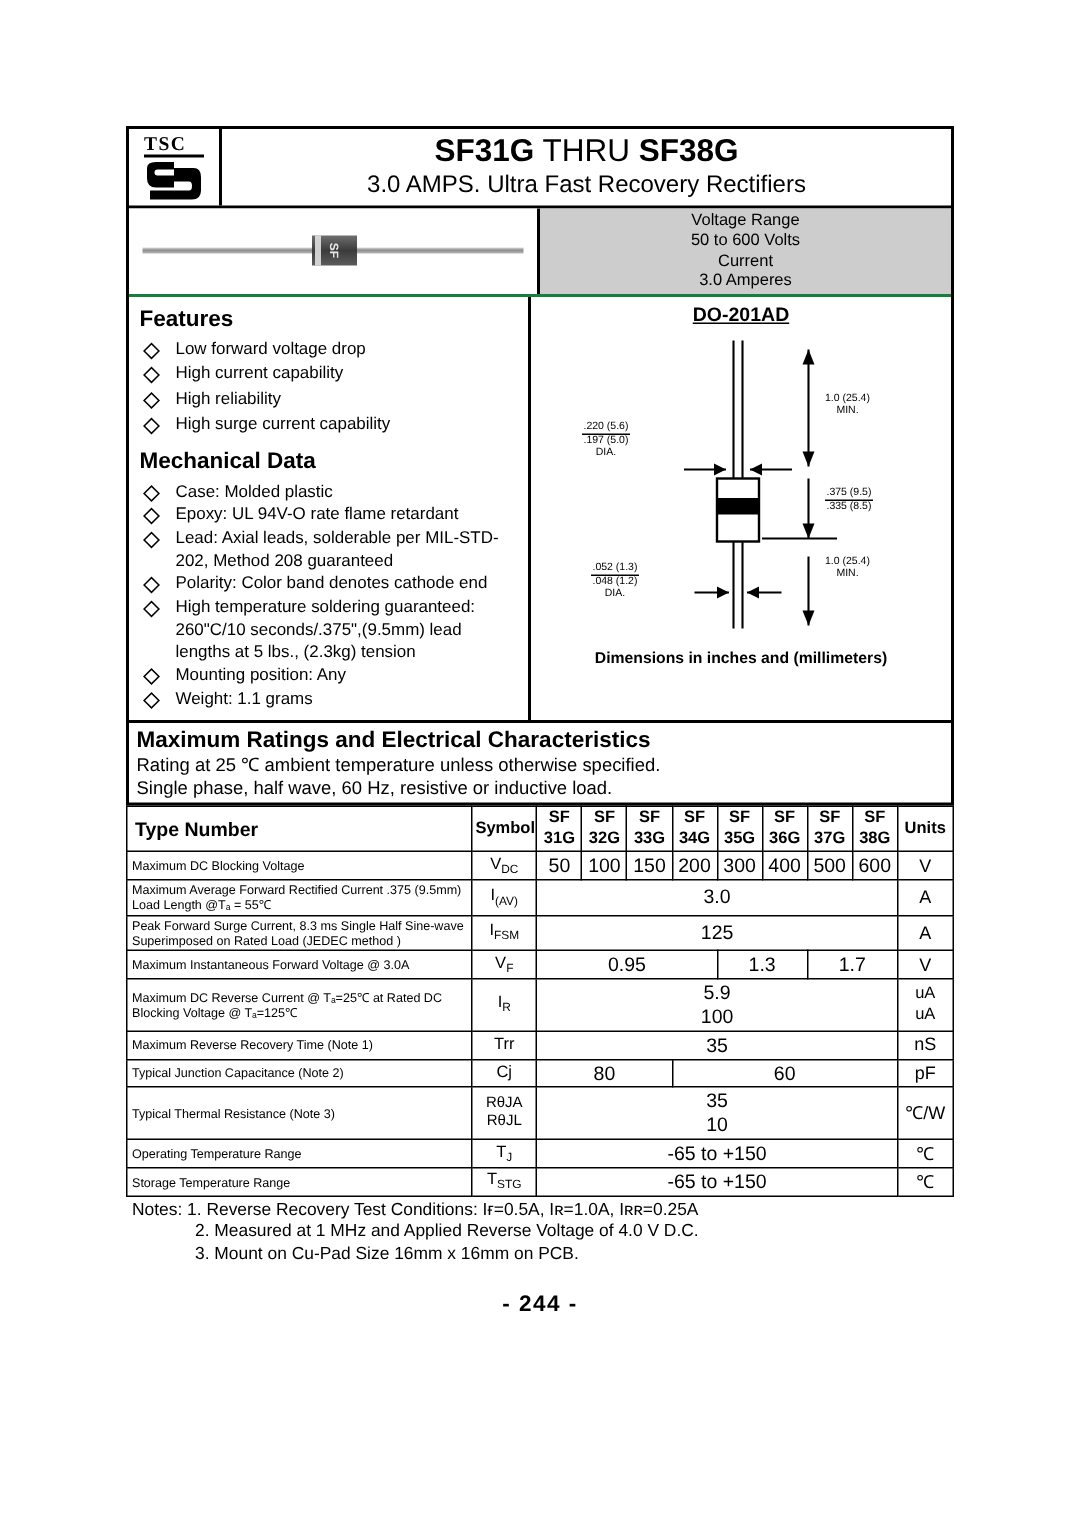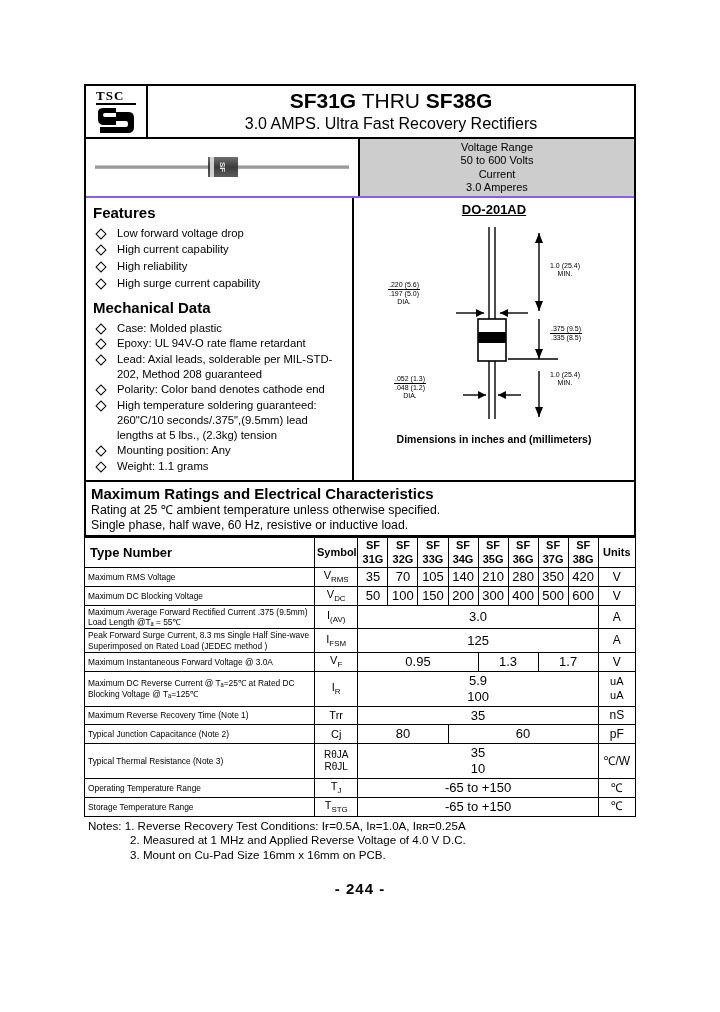--- a/index.html
+++ b/index.html
@@ -68,21 +68,21 @@
   .title-main b { font-weight: bold; }
   .title-sub {
     font-size: 16px;
     line-height: 1.2;
     white-space: nowrap;
   }
 
   
   .strip {
     display: flex;
-    border-bottom: 2px solid #8b5cf6;
+    border-bottom: 2px solid #15803d;
     height: 57px;
   }
   .photo-cell {
     width: 272px;
     border-right: 2px solid #000;
     display: flex;
     align-items: center;
     justify-content: center;
     background: #fff;
   }
@@ -435,33 +435,20 @@
             <div>SF</div>
             <div>37G</div>
           </td>
           <td>
             <div>SF</div>
             <div>38G</div>
           </td>
           <td>Units</td>
         </tr>
         <tr>
-          <td class="desc">Maximum RMS Voltage</td>
-          <td class="sym">V<sub>RMS</sub></td>
-          <td class="val">35</td>
-          <td class="val">70</td>
-          <td class="val">105</td>
-          <td class="val">140</td>
-          <td class="val">210</td>
-          <td class="val">280</td>
-          <td class="val">350</td>
-          <td class="val">420</td>
-          <td class="unit">V</td>
-        </tr>
-        <tr>
           <td class="desc">Maximum DC Blocking Voltage</td>
           <td class="sym">V<sub>DC</sub></td>
           <td class="val">50</td>
           <td class="val">100</td>
           <td class="val">150</td>
           <td class="val">200</td>
           <td class="val">300</td>
           <td class="val">400</td>
           <td class="val">500</td>
           <td class="val">600</td>

